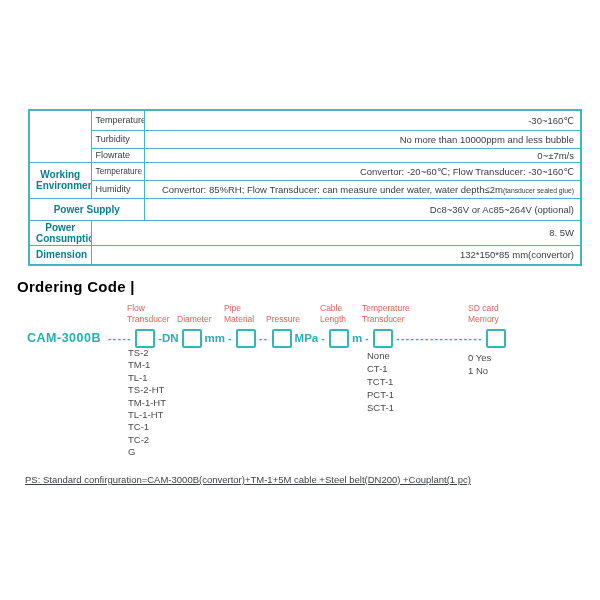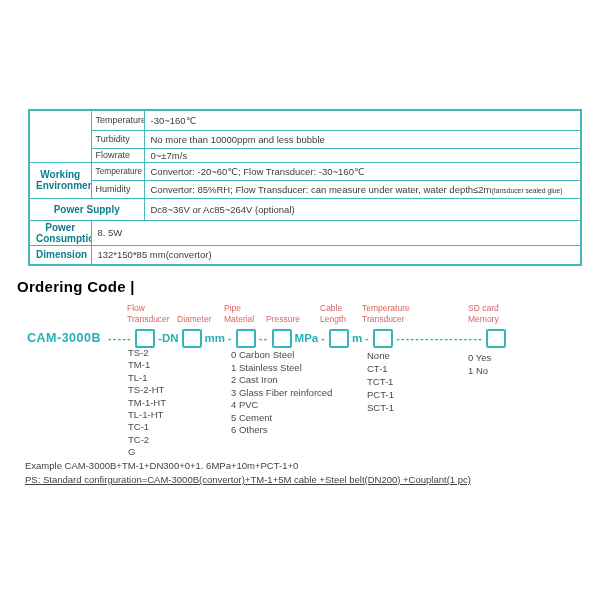--- a/index.html
+++ b/index.html
@@ -13,21 +13,21 @@
     border-collapse:collapse;table-layout:fixed;
   }
   table.spec td{
     border:1px solid #44b7bd;padding:1px 6px;vertical-align:middle;
     font-size:9.5px;color:#3c4043;overflow:hidden;
   }
   table.spec td.group{
     color:#0b7e8c;font-weight:bold;text-align:center;font-size:10px;line-height:11px;
   }
   table.spec td.sub{font-size:9px;text-align:left;padding-left:4px;}
-  table.spec td.val{font-size:9.5px;white-space:nowrap;}
+  table.spec td.val{font-size:9.5px;white-space:nowrap;text-align:right;}
   tr.r1{height:20px;} tr.r2{height:18px;} tr.r3{height:14px;}
   tr.r4{height:18px;} tr.r5{height:18px;} tr.r6{height:22px;}
   tr.r7{height:24px;} tr.r8{height:20px;}
   td.note-cell{font-size:9px;}
   .val-note{font-size:6.8px;}
   table.spec{border:2px solid #44b7bd;}
   
   .heading{
     position:absolute;left:17px;top:278px;font-size:15px;font-weight:bold;
     color:#000000;letter-spacing:0.3px;
@@ -150,37 +150,27 @@
       <div class="opt-line">TS-2</div>
       <div class="opt-line">TM-1</div>
       <div class="opt-line">TL-1</div>
       <div class="opt-line">TS-2-HT</div>
       <div class="opt-line">TM-1-HT</div>
       <div class="opt-line">TL-1-HT</div>
       <div class="opt-line">TC-1</div>
       <div class="opt-line">TC-2</div>
       <div class="opt-line">G</div>
     </div>
-  <div class="opt-col col-pipe">
-      <div class="opt-line">0 Carbon Steel</div>
-      <div class="opt-line">1 Stainless Steel</div>
-      <div class="opt-line">2 Cast Iron</div>
-      <div class="opt-line">3 Glass Fiber reinforced</div>
-      <div class="opt-line">4 PVC</div>
-      <div class="opt-line">5 Cement</div>
-      <div class="opt-line">6 Others</div>
-    </div>
   <div class="opt-col col-temp">
       <div class="opt-line">None</div>
       <div class="opt-line">CT-1</div>
       <div class="opt-line">TCT-1</div>
       <div class="opt-line">PCT-1</div>
       <div class="opt-line">SCT-1</div>
     </div>
   <div class="opt-col col-sd">
       <div class="opt-line">0 Yes</div>
       <div class="opt-line">1 No</div>
     </div>
 
-  <div class="example-line">Example  CAM-3000B+TM-1+DN300+0+1. 6MPa+10m+PCT-1+0</div>
   <div class="ps-line">PS: Standard  confirguration=CAM-3000B(convertor)+TM-1+5M cable +Steel belt(DN200) +Couplant(1 pc)</div>
 
 </div>
 
 </body></html>

